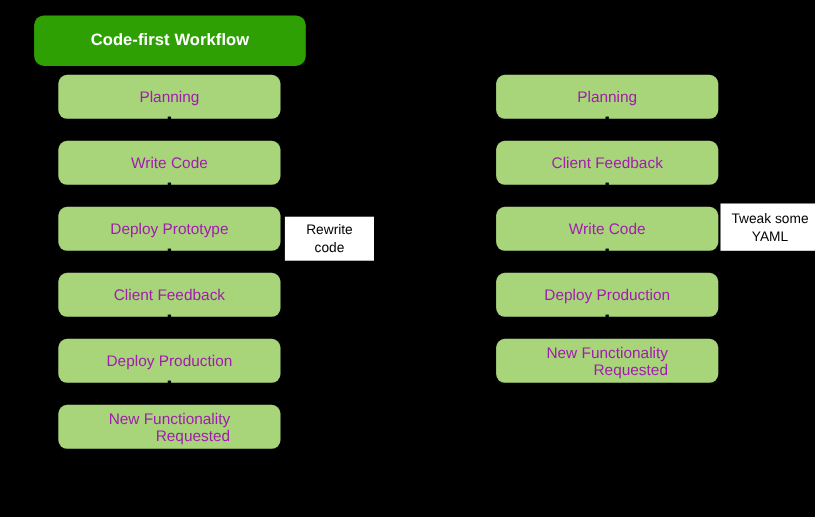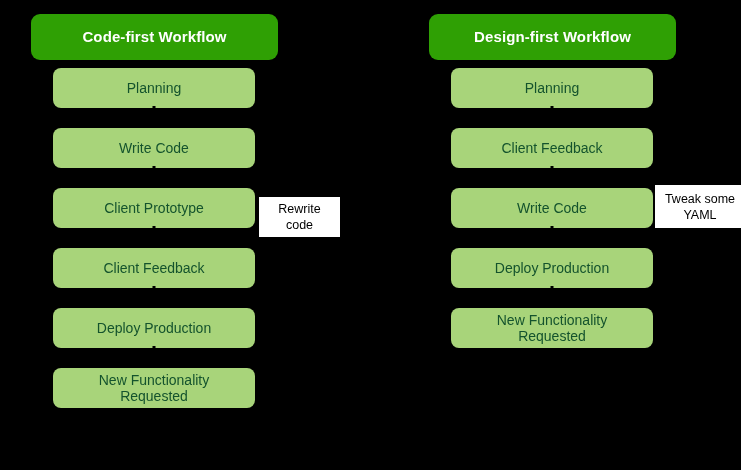--- a/index.html
+++ b/index.html
@@ -69,24 +69,24 @@
     height: 40px;
     background: #a8d47a;
     border-radius: 8px;
     display: flex;
     align-items: center;
     justify-content: center;
     box-sizing: border-box;
     margin-bottom: 20px;
   }
   .step .step-text {
-    color: #14532d;
+    color: #a21caf;
     font-size: 14px;
     line-height: 16px;
-    text-align: center;
+    text-align: right;
     white-space: pre-line;
   }
   
   .step::after {
     content: "";
     position: absolute;
     left: 50%;
     bottom: -1px;
     transform: translateX(-50%);
     width: 3px;
@@ -133,39 +133,36 @@
       <span class="hdr-text">Code-first Workflow</span>
     </div>
     <div class="steps">
       <div class="step">
         <span class="step-text">Planning</span>
       </div>
       <div class="step">
         <span class="step-text">Write Code</span>
       </div>
       <div class="step">
-        <span class="step-text">Client Prototype</span>
+        <span class="step-text">Deploy Prototype</span>
       </div>
       <div class="step">
         <span class="step-text">Client Feedback</span>
       </div>
       <div class="step">
         <span class="step-text">Deploy Production</span>
       </div>
       <div class="step last">
         <span class="step-text">New Functionality
 Requested</span>
       </div>
     </div>
   </div>
 
   <div class="column right">
-    <div class="flow-header">
-      <span class="hdr-text">Design-first Workflow</span>
-    </div>
     <div class="steps">
       <div class="step">
         <span class="step-text">Planning</span>
       </div>
       <div class="step">
         <span class="step-text">Client Feedback</span>
       </div>
       <div class="step">
         <span class="step-text">Write Code</span>
       </div>

